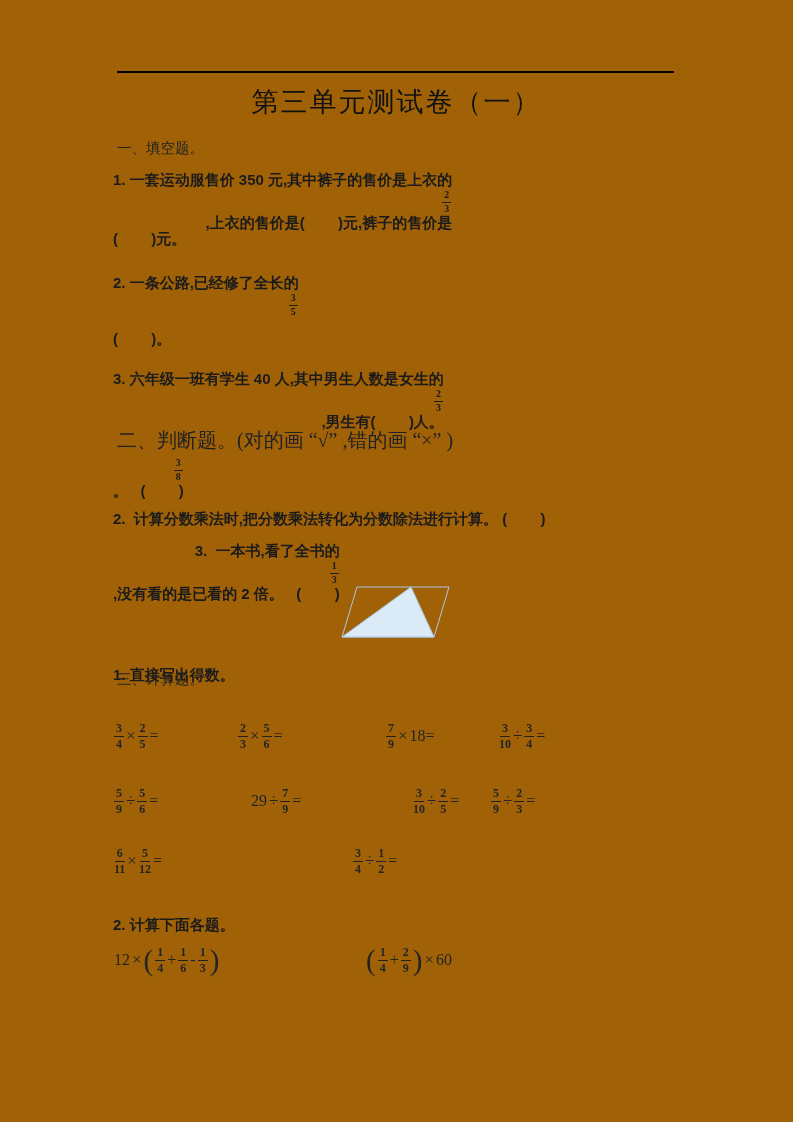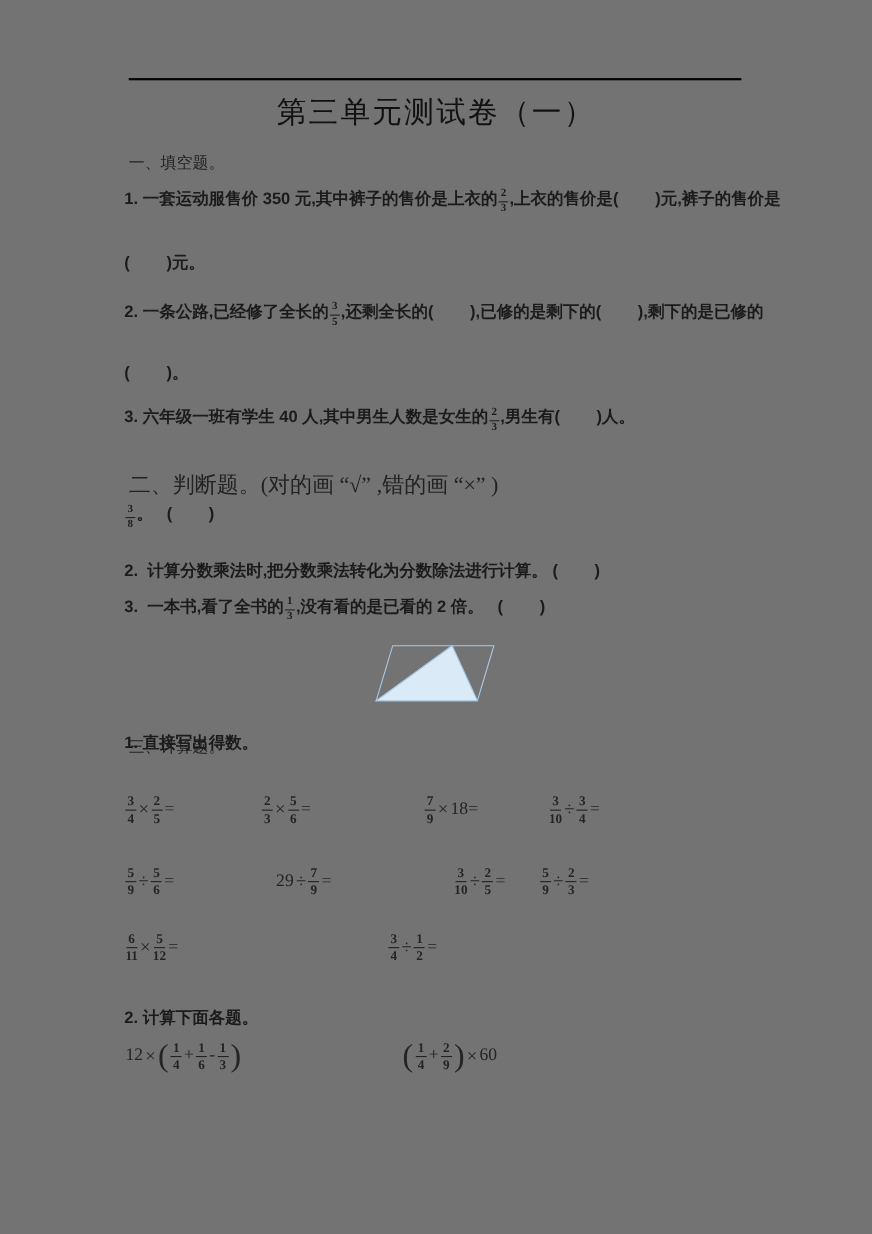--- a/index.html
+++ b/index.html
@@ -1,20 +1,20 @@
 <!DOCTYPE html>
 <html><head>
 <meta charset="utf-8">
 <style>
   html,body{margin:0;padding:0;background:#ffffff;}
   .page{
     position:relative;
     width:793px;
     height:1122px;
-    background:#737373;
+    background:#a16207;
     font-family:"Liberation Sans",sans-serif;
     color:#1b1b1b;
     overflow:hidden;
   }
   .rule{
     position:absolute;
     left:117px; top:71px;
     width:557px; height:2px;
     background:#000;
   }
@@ -34,25 +34,26 @@
     left:117px;
     font-family:Liberation Serif, serif;
     font-size:14.5px;
     color:#222;
     white-space:pre;
   }
   .sentence{
     position:absolute;
     left:113px;
     display:flex;
-    align-items:flex-start;
+    align-items:flex-end;
     font-size:15px;
     font-weight:600;
     white-space:pre;
     color:#1b1b1b;
+    flex-direction:column;
   }
   .frac{
     display:inline-flex;
     flex-direction:column;
     align-items:center;
     line-height:1.05;
     margin:0 1px;
     font-family:"Liberation Serif",serif;
     font-weight:700;
   }
@@ -92,21 +93,21 @@
 
   <div class="rule"></div>
 
   <h1 class="title">第三单元测试卷（一）</h1>
 
   <div class="heading" style="top:139px">一、填空题。</div>
 
   <div class="sentence" style="top:171px"><span class="txt">1. 一套运动服售价 350 元,其中裤子的售价是上衣的</span><span class="frac"><span class="num">2</span><span class="den">3</span></span><span class="txt">,上衣的售价是(        )元,裤子的售价是</span></div>
   <div class="sentence" style="top:230px">(        )元。</div>
 
-  <div class="sentence" style="top:274px"><span class="txt">2. 一条公路,已经修了全长的</span><span class="frac"><span class="num">3</span><span class="den">5</span></span><span class="txt">,还剩全长的(        ),已修的是剩下的(        ),剩下的是已修的</span></div>
+  <div class="sentence" style="top:274px"><span class="txt">2. 一条公路,已经修了全长的</span><span class="frac"><span class="num">3</span><span class="den">5</span></span></div>
   <div class="sentence" style="top:330px">(        )。</div>
 
   <div class="sentence" style="top:370px"><span class="txt">3. 六年级一班有学生 40 人,其中男生人数是女生的</span><span class="frac"><span class="num">2</span><span class="den">3</span></span><span class="txt">,男生有(        )人。</span></div>
 
   <div class="heading" style="top:427px;font-size:20px">二、判断题。(对的画 “√” ,错的画 “×” )</div>
 
   <div class="sentence" style="top:458px"><span class="frac"><span class="num">3</span><span class="den">8</span></span><span class="txt">。   (        )</span></div>
   <div class="sentence" style="top:510px">2.  计算分数乘法时,把分数乘法转化为分数除法进行计算。 (        )</div>
   <div class="sentence" style="top:542px"><span class="txt">3.  一本书,看了全书的</span><span class="frac"><span class="num">1</span><span class="den">3</span></span><span class="txt">,没有看的是已看的 2 倍。   (        )</span></div>
 

